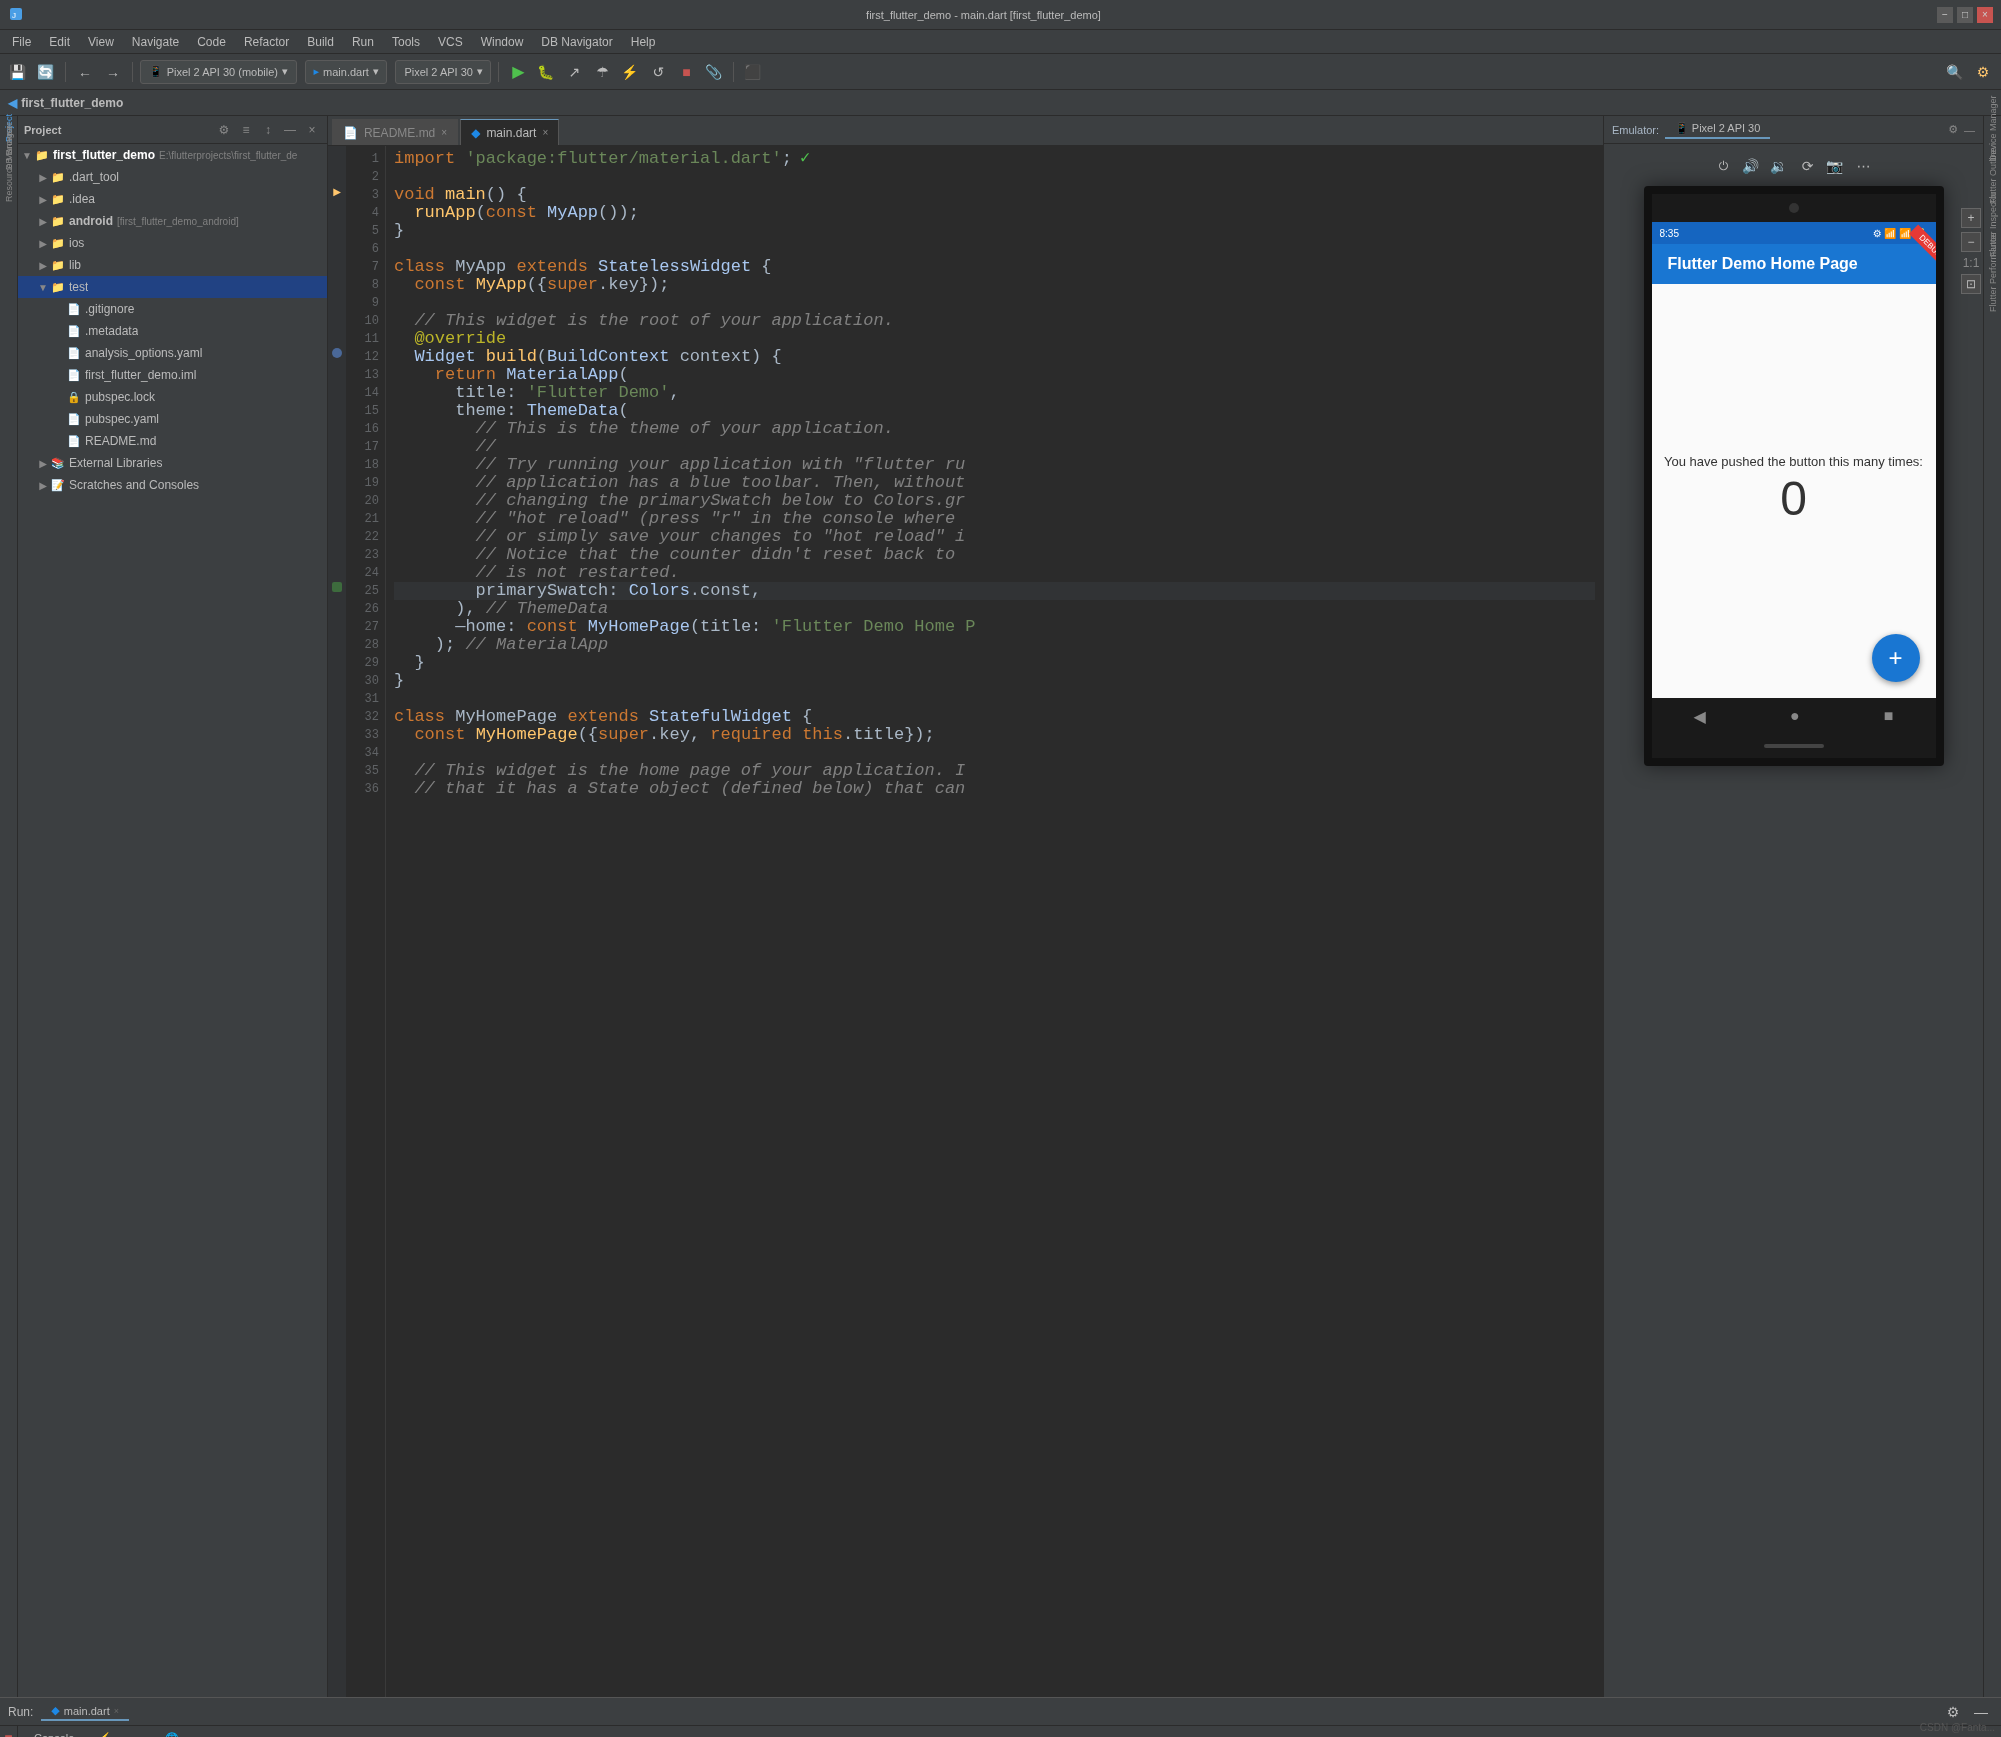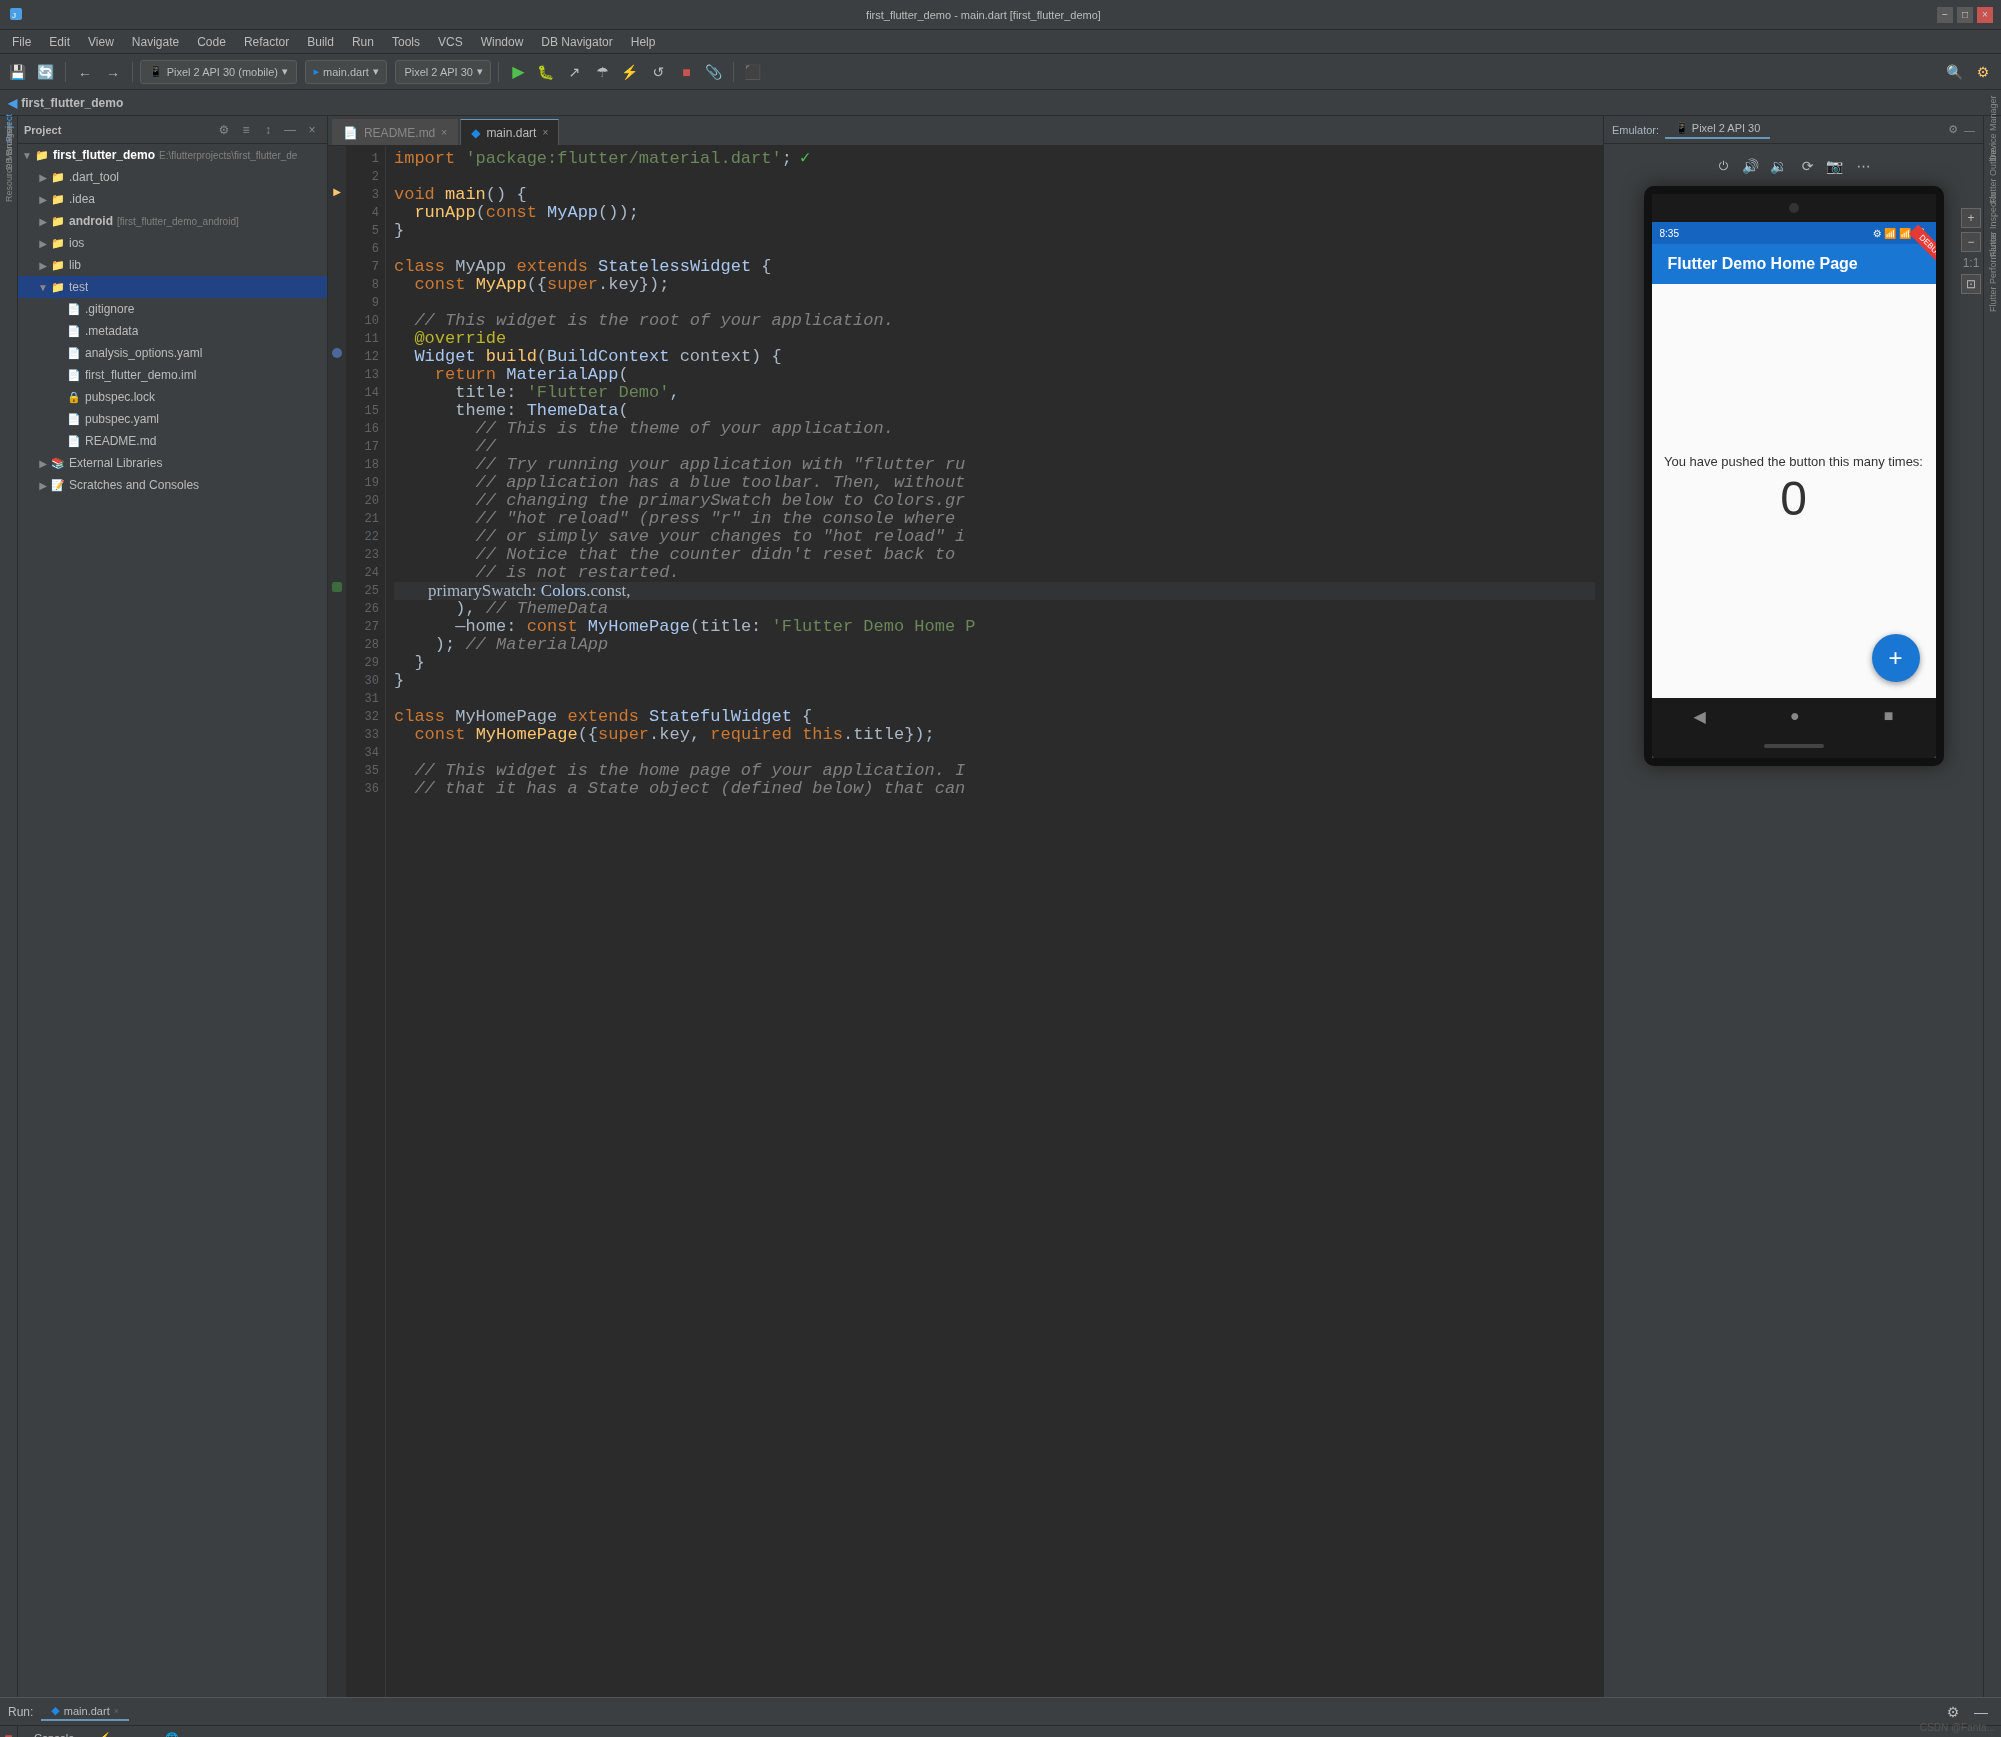--- a/index.html
+++ b/index.html
@@ -371,21 +371,21 @@
       flex-direction: column;
       align-items: center;
       justify-content: flex-start;
       padding: 10px;
       overflow: hidden;
     }
     #phone-frame {
       width: 300px;
       height: 580px;
       background: #1a1a1a;
-      border-radius: 10px;
+      border-radius: 4px;
       border: 8px solid #111;
       overflow: hidden;
       position: relative;
       display: flex;
       flex-direction: column;
       box-shadow: 0 0 20px rgba(0,0,0,0.5);
     }
     #phone-top-bar {
       height: 28px;
       background: #1a1a1a;
@@ -888,21 +888,21 @@
         <div class="code-line"><span>      theme: </span><span class="cls-blue">ThemeData</span><span>(</span></div>
         <div class="code-line"><span class="comment">        // This is the theme of your application.</span></div>
         <div class="code-line"><span class="comment">        //</span></div>
         <div class="code-line"><span class="comment">        // Try running your application with "flutter ru</span></div>
         <div class="code-line"><span class="comment">        // application has a blue toolbar. Then, without</span></div>
         <div class="code-line"><span class="comment">        // changing the primarySwatch below to Colors.gr</span></div>
         <div class="code-line"><span class="comment">        // "hot reload" (press "r" in the console where</span></div>
         <div class="code-line"><span class="comment">        // or simply save your changes to "hot reload" i</span></div>
         <div class="code-line"><span class="comment">        // Notice that the counter didn't reset back to</span></div>
         <div class="code-line"><span class="comment">        // is not restarted.</span></div>
-        <div class="code-line" style="background:#313335;font-family:Liberation Serif, serif;"><span>        primarySwatch: </span><span class="cls-blue">Colors</span><span>.const,</span></div>
+        <div class="code-line" style="background:#313335;"><span>        primarySwatch: </span><span class="cls-blue">Colors</span><span>.const,</span></div>
         <div class="code-line"><span>      ), </span><span class="comment">// ThemeData</span></div>
         <div class="code-line"><span>      </span><span style="color:#a9b7c6;">—</span><span>home: </span><span class="kw">const </span><span class="cls-blue">MyHomePage</span><span>(title: </span><span class="str">'Flutter Demo Home P</span></div>
         <div class="code-line"><span>    ); </span><span class="comment">// MaterialApp</span></div>
         <div class="code-line"><span>  }</span></div>
         <div class="code-line"><span>}</span></div>
         <div class="code-line"></div>
         <div class="code-line"><span class="kw">class </span><span class="cls">MyHomePage </span><span class="kw">extends </span><span class="cls-blue">StatefulWidget</span><span> {</span></div>
         <div class="code-line"><span>  </span><span class="kw">const </span><span class="fn">MyHomePage</span><span>({</span><span class="kw">super</span><span>.key, </span><span class="kw">required </span><span class="kw">this</span><span>.title});</span></div>
         <div class="code-line"></div>
         <div class="code-line"><span class="comment">  // This widget is the home page of your application. I</span></div>

